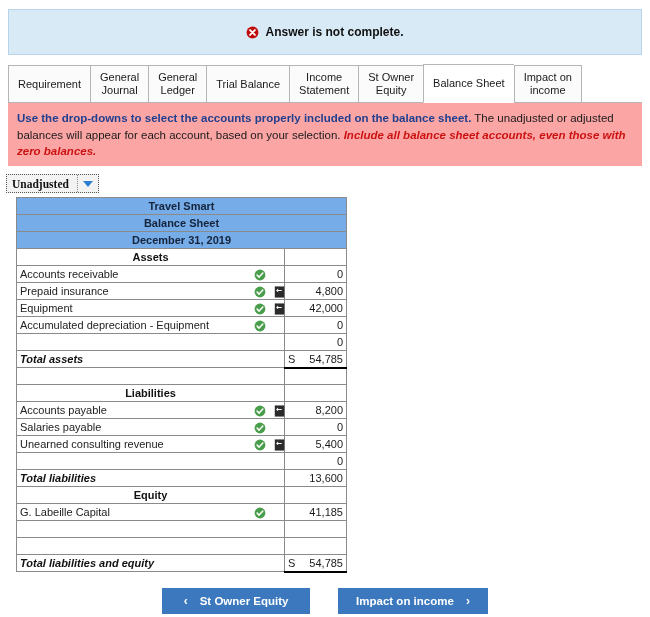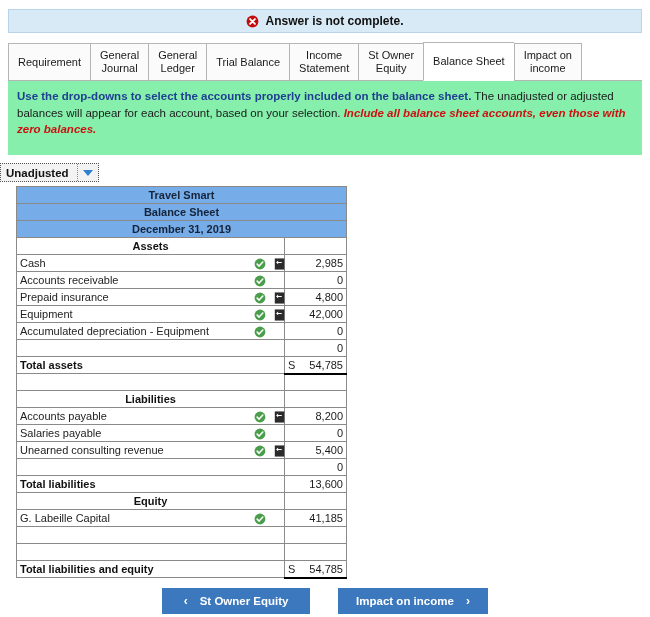--- a/index.html
+++ b/index.html
@@ -9,21 +9,21 @@
     background: #ffffff;
     font-family: "Liberation Sans", sans-serif;
     font-size: 11px;
     color: #1a1a1a;
     overflow: hidden;
   }
 
   
   .alert-bar {
     margin: 9px 8px 0 8px;
-    height: 24px;
+    height: 46px;
     background: #d9eaf7;
     border: 1px solid #b9d4ea;
     display: flex;
     align-items: center;
     justify-content: center;
     gap: 6px;
   }
   .alert-text {
     font-weight: bold;
     font-size: 12px;
@@ -66,31 +66,31 @@
     background: #ffffff;
     height: 39px;
     border-bottom: 1px solid #ffffff;
     z-index: 3;
     font-weight: normal;
   }
 
   
   .instructions {
     margin: 0 8px;
-    background: #86efac;
-    padding: 7px 9px 17px 9px;
+    background: #fca5a5;
+    padding: 7px 9px 6px 9px;
     line-height: 1.45;
     font-size: 11.5px;
     color: #1a1a1a;
   }
   .ins-bold { font-weight: bold; color: #1f3f8f; }
   .ins-red { font-weight: bold; font-style: italic; color: #cc1111; }
 
   
-  .dd-row { margin: 8px 0 4px 0; }
+  .dd-row { margin: 8px 0 4px 6px; font-family: Liberation Serif, serif; }
   .dropdown {
     display: inline-flex;
     align-items: stretch;
     border: 1px dotted #555;
     background: #f3f3f3;
     height: 19px;
     padding: 0;
   }
   .dd-label {
     display: flex; align-items: center;
@@ -141,21 +141,21 @@
     height: 18px;
   }
   .sec-hdr {
     text-align: center;
     font-weight: bold;
     color: #111;
   }
   .acct-name { text-align: left; color: #222; }
   .amt { text-align: right; padding-right: 6px; border-left: none !important; }
   .cur { text-align: left; border-right: none !important; padding-left: 2px; color:#222;}
-  .total-lbl { font-weight: bold; color: #111; }
+  .total-lbl { font-weight: bold; color: #111; font-style: italic; }
   .thick-bottom { border-bottom: 2px solid #000 !important; }
   .no-left { border-left: none !important; }
   .no-right { border-right: none !important; }
   .cell-plain { background:#fff; }
 
   .chk-cell { text-align: center; padding: 0; }
   .chk {
     width: 12px; height: 12px; display: inline-block; vertical-align: middle;
   }
   .mark-cell { padding: 0; text-align: center; border-left: none !important; border-right: none !important; }
@@ -248,33 +248,20 @@
         <td class="hdr-blue" colspan="5">Balance Sheet</td>
       </tr>
       <tr>
         <td class="hdr-blue" colspan="5">December 31, 2019</td>
       </tr>
       <tr>
         <td class="sec-hdr" colspan="3">Assets</td>
         <td class="cell-plain no-left" colspan="2"></td>
       </tr>
       <tr>
-        <td class="acct-name no-right">Cash</td>
-        <td class="chk-cell no-left no-right"><svg class="chk" viewBox="0 0 16 16">
-            <circle cx="8" cy="8" r="7.2" fill="#4a9d4a"></circle>
-            <path d="M4.2 8.2 L6.8 10.8 L11.8 5.4" stroke="#fff" stroke-width="2" fill="none" stroke-linecap="round" stroke-linejoin="round"></path>
-          </svg></td>
-        <td class="mark-cell"><svg class="mark" viewBox="0 0 12 14">
-            <rect x="0.5" y="0.5" width="11" height="13" fill="#2b2b2b"></rect>
-            <path d="M8.6 4.6 H4.4 V3.0 L2.0 5.2 L4.4 7.4 V5.8 H8.6 Z" fill="#ffffff"></path>
-          </svg></td>
-        <td class="cur"></td>
-        <td class="amt">2,985</td>
-      </tr>
-      <tr>
         <td class="acct-name no-right">Accounts receivable</td>
         <td class="chk-cell no-left no-right"><svg class="chk" viewBox="0 0 16 16">
             <circle cx="8" cy="8" r="7.2" fill="#4a9d4a"></circle>
             <path d="M4.2 8.2 L6.8 10.8 L11.8 5.4" stroke="#fff" stroke-width="2" fill="none" stroke-linecap="round" stroke-linejoin="round"></path>
           </svg></td>
         <td class="mark-cell"></td>
         <td class="cur"></td>
         <td class="amt">0</td>
       </tr>
       <tr>

